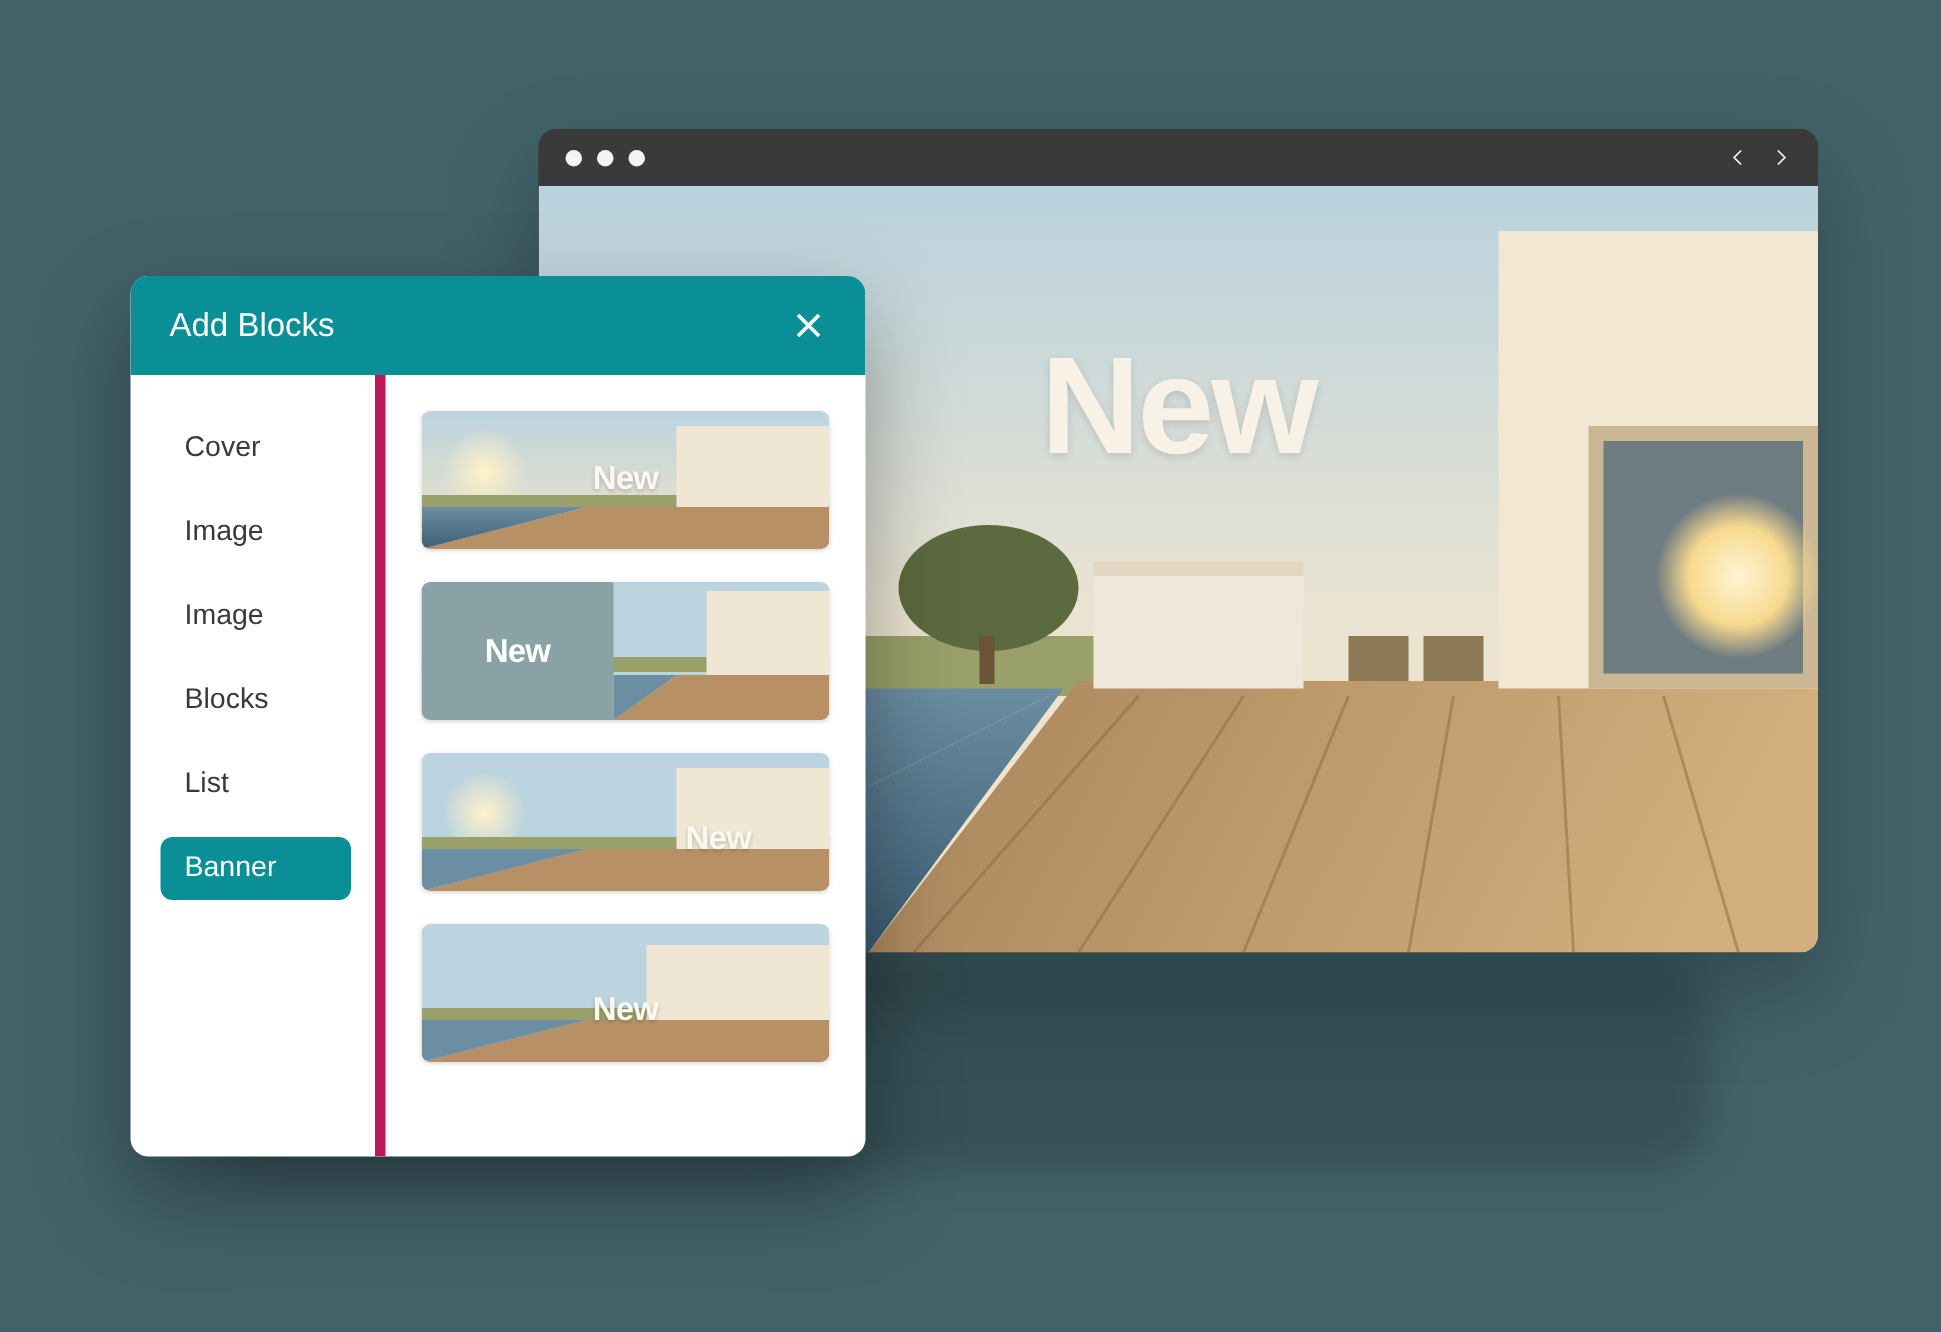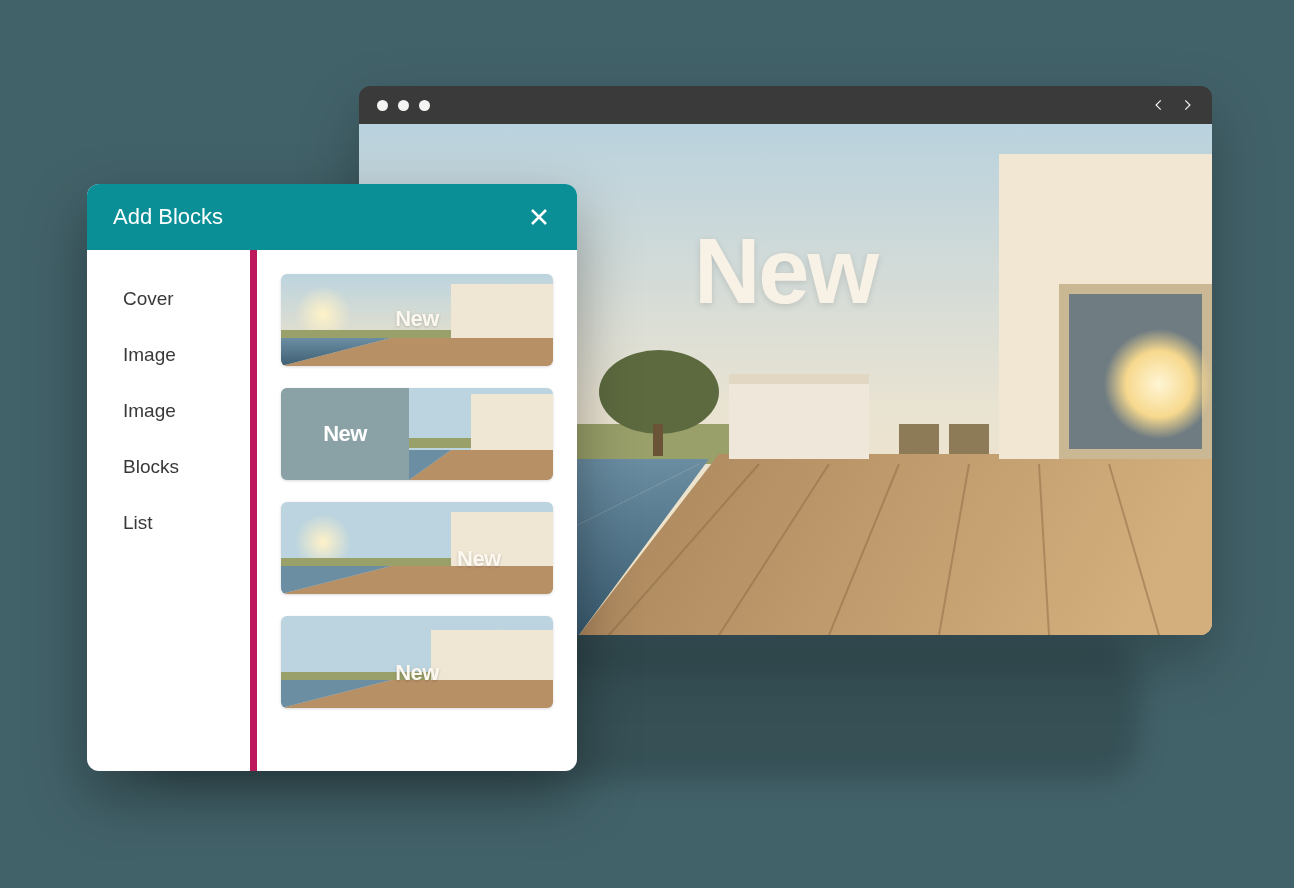--- a/index.html
+++ b/index.html
@@ -257,20 +257,21 @@
         <line x1="19" y1="5" x2="5" y2="19"></line>
     </svg>
   </div>
   <div class="panel-body">
     <div class="cats">
       <div class="cat">Cover</div>
       <div class="cat">Image</div>
       <div class="cat">Image</div>
       <div class="cat">Blocks</div>
       <div class="cat">List</div>
+      <div class="cat active">Banner</div>
     </div>
 
     <div class="previews">
 
       <div class="pv v1">
         <svg class="bg" viewBox="0 0 272 92" preserveAspectRatio="xMidYMid slice">
           <defs>
             <linearGradient id="psky1" x1="0" y1="0" x2="0" y2="1">
                 <stop offset="0" stop-color="#bcd4df"></stop>
                 <stop offset="1" stop-color="#f3e4c6"></stop>

